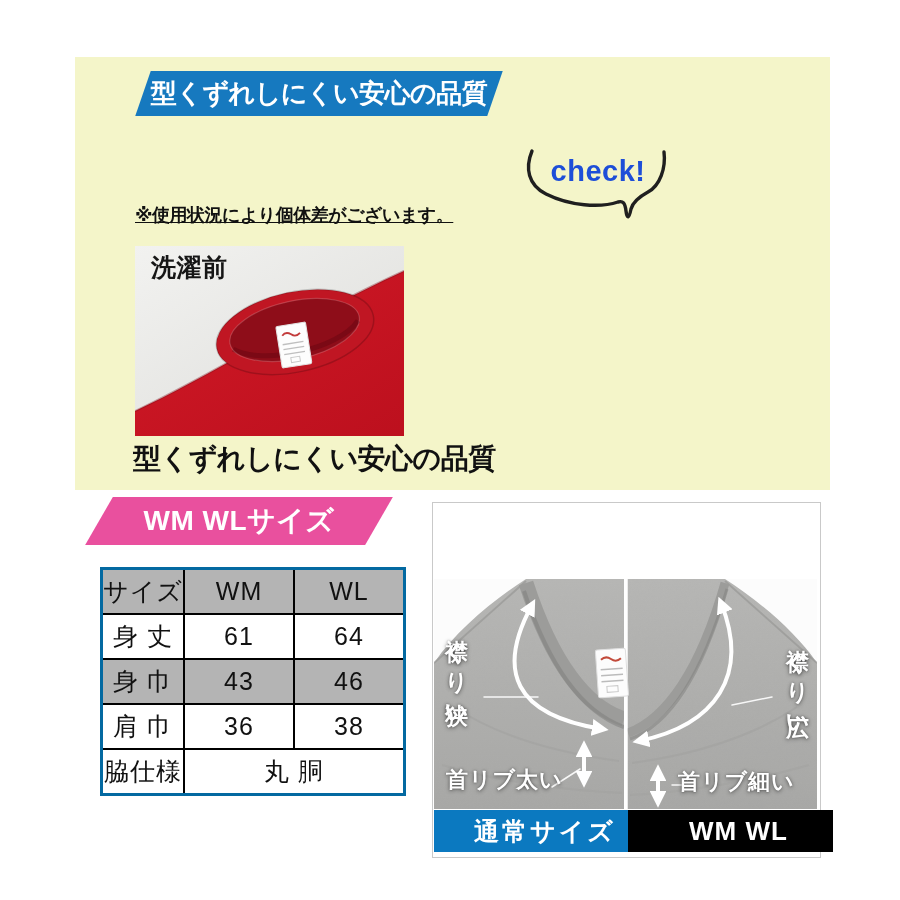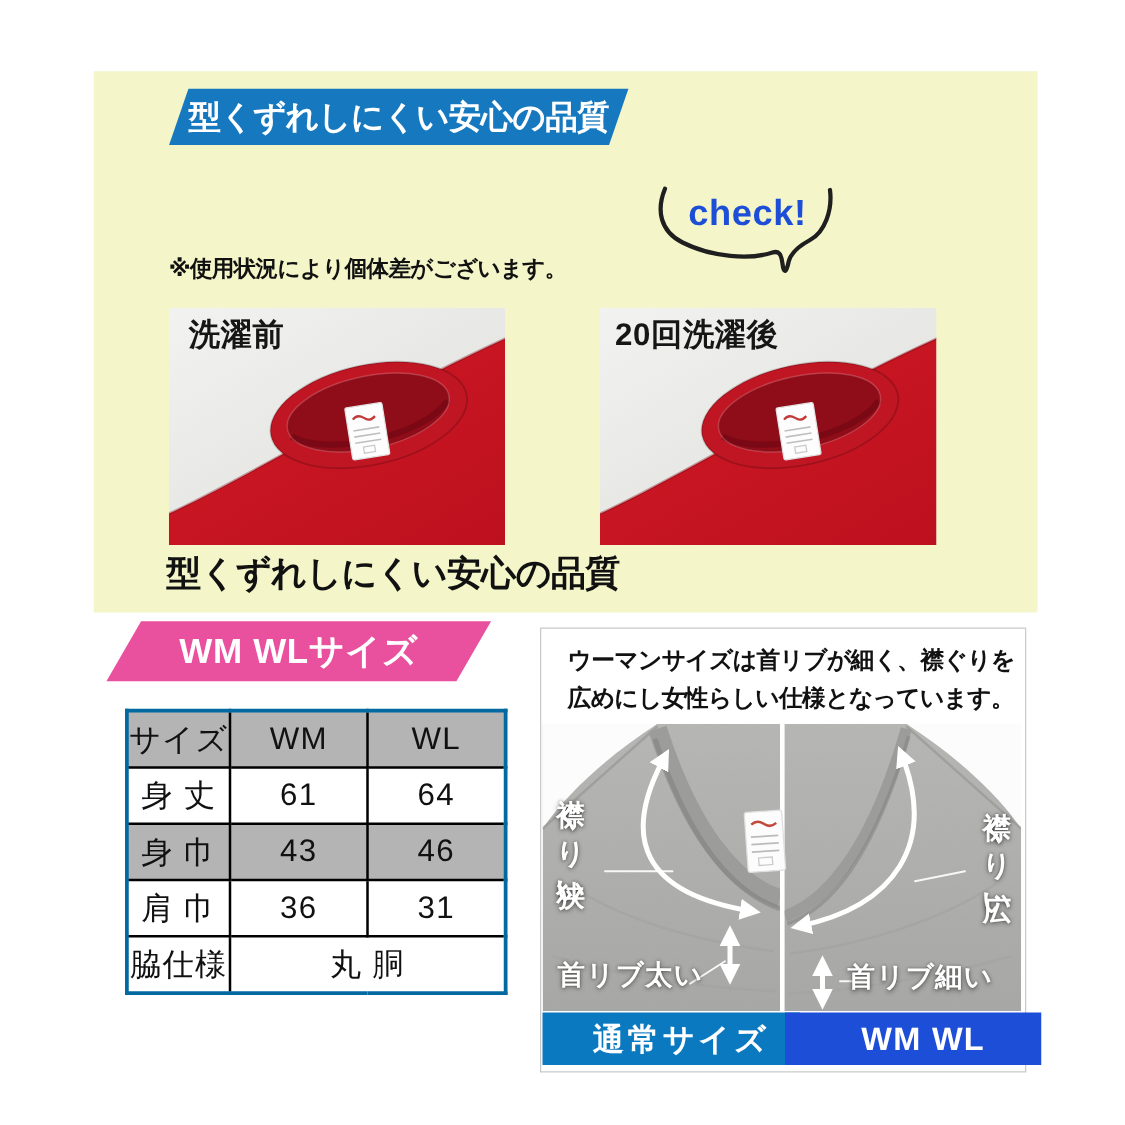--- a/index.html
+++ b/index.html
@@ -14,21 +14,21 @@
   #yellow-panel{left:75px;top:57px;width:755px;height:433px;background:#F4F5C9;}
   #blue-banner{
     left:68px;top:14px;width:352px;height:45px;background:#1679BF;
     transform:skewX(-19deg);text-align:center;
   }
   #blue-banner .bn{
     transform:skewX(19deg);display:block;color:#fff;font-weight:700;
     font-size:26px;line-height:45px;letter-spacing:-0.5px;white-space:nowrap;
   }
   #quality-body{left:60px;top:69px;font-size:21px;line-height:37px;font-weight:700;letter-spacing:-0.5px;white-space:nowrap;}
-  #quality-note{left:60px;top:146px;font-size:18px;font-weight:700;letter-spacing:-0.5px;white-space:nowrap;}
+  #quality-note{left:60px;top:146px;font-size:18px;font-weight:700;letter-spacing:-0.5px;white-space:nowrap;text-decoration:underline;}
   #check-bubble{left:447px;top:91px;width:152px;height:84px;}
   #check-bubble .check-word{
     position:absolute;left:0;right:0;top:7px;text-align:center;
     color:#1d4ed8;font-size:29px;font-weight:700;letter-spacing:0.5px;
   }
   .photo{width:269px;height:190px;overflow:hidden;}
   #photo-before{left:60px;top:189px;}
   #photo-after{left:405px;top:189px;}
   .photo .photo-label{position:absolute;font-size:25px;font-weight:700;color:#161616;letter-spacing:0.5px;white-space:nowrap;}
   #photo-before .photo-label{left:16px;top:5px;}
@@ -59,21 +59,21 @@
   #size-table tr.white td{background:#fff;}
 
   
   #compare-panel{left:432px;top:502px;width:387px;height:354px;background:#fff;border:1px solid #C9C9C9;}
   #compare-body{left:21px;top:10px;font-size:19px;line-height:31px;font-weight:700;letter-spacing:-0.5px;white-space:nowrap;}
   #compare-image{left:1px;top:76px;width:383px;height:276px;background:#fff;position:absolute;}
   #compare-image svg.fabric{position:absolute;left:0;top:0;}
   .bar{position:absolute;top:231px;height:42px;display:flex;align-items:center;justify-content:center;
        color:#fff;font-weight:700;white-space:nowrap;padding-left:16px;}
   #bar-left{left:0;width:190px;background:#0B79C0;font-size:25px;letter-spacing:3px;}
-  #bar-right{left:194px;width:189px;background:#1d4ed8;font-size:26px;letter-spacing:1px;}
+  #bar-right{left:194px;width:189px;background:#000000;font-size:26px;letter-spacing:1px;}
   .ann{position:absolute;color:#fff;font-weight:700;
        text-shadow:0 1px 4px rgba(0,0,0,.45),0 0 2px rgba(0,0,0,.35);white-space:nowrap;}
   .v-text{writing-mode:vertical-rl;text-orientation:upright;}
   #ann-neck-left{left:8px;top:42px;font-size:23px;letter-spacing:4px;}
   #ann-rib-left{left:12px;top:186px;font-size:22px;letter-spacing:1px;}
   #ann-neck-right{left:349px;top:52px;font-size:23px;letter-spacing:4px;}
   #ann-rib-right{left:244px;top:188px;font-size:22px;letter-spacing:1px;}
 
   .hidden-defs{position:absolute;width:0;height:0;overflow:hidden;}
 </style>
@@ -148,26 +148,20 @@
     <div class="check-word">check!</div>
   </div>
 
   <div id="photo-before" class="abs photo">
     <svg width="315" height="190" viewBox="0 0 315 190">
       <use href="#tee-red"></use>
     </svg>
     <div class="photo-label">洗濯前</div>
   </div>
 
-  <div id="photo-after" class="abs photo">
-    <svg width="315" height="190" viewBox="0 0 315 190">
-      <use href="#tee-red"></use>
-    </svg>
-    <div class="photo-label">20回洗濯後</div>
-  </div>
 
   <div id="quality-caption" class="abs">型くずれしにくい安心の品質</div>
 </div>
 
 <div id="pink-banner">
   <span class="bn">WM WLサイズ</span>
 </div>
 
 <table id="size-table" class="abs">
   <tbody>
@@ -182,35 +176,31 @@
     <td>64</td>
   </tr>
   <tr class="gray">
     <td>身 巾</td>
     <td>43</td>
     <td>46</td>
   </tr>
   <tr class="white">
     <td>肩 巾</td>
     <td>36</td>
-    <td>31</td>
+    <td>38</td>
   </tr>
   <tr class="white">
     <td>脇仕様</td>
     <td colspan="2">丸 胴</td>
   </tr>
   </tbody>
 </table>
 
 <div id="compare-panel" class="abs">
 
-  <div id="compare-body" class="abs">
-    <div>ウーマンサイズは首リブが細く、襟ぐりを</div>
-    <div>広めにし女性らしい仕様となっています。</div>
-  </div>
 
   <div id="compare-image">
     <svg class="fabric" width="383" height="230" viewBox="0 0 383 230">
       <rect x="0" y="0" width="383" height="230" fill="#ffffff"></rect>
 
       <g clip-path="url(#clipL)">
         <rect x="0" y="0" width="190" height="230" fill="url(#ggrad)"></rect>
         <rect x="0" y="0" width="190" height="230" filter="url(#heather)" opacity="0.5"></rect>
         <path d="M0,0 L92,0 C58,22 22,52 0,84 Z" fill="#FCFCFC"></path>
         <line x1="0" y1="84" x2="92" y2="2" stroke="#989896" stroke-width="2" opacity="0.7"></line>

